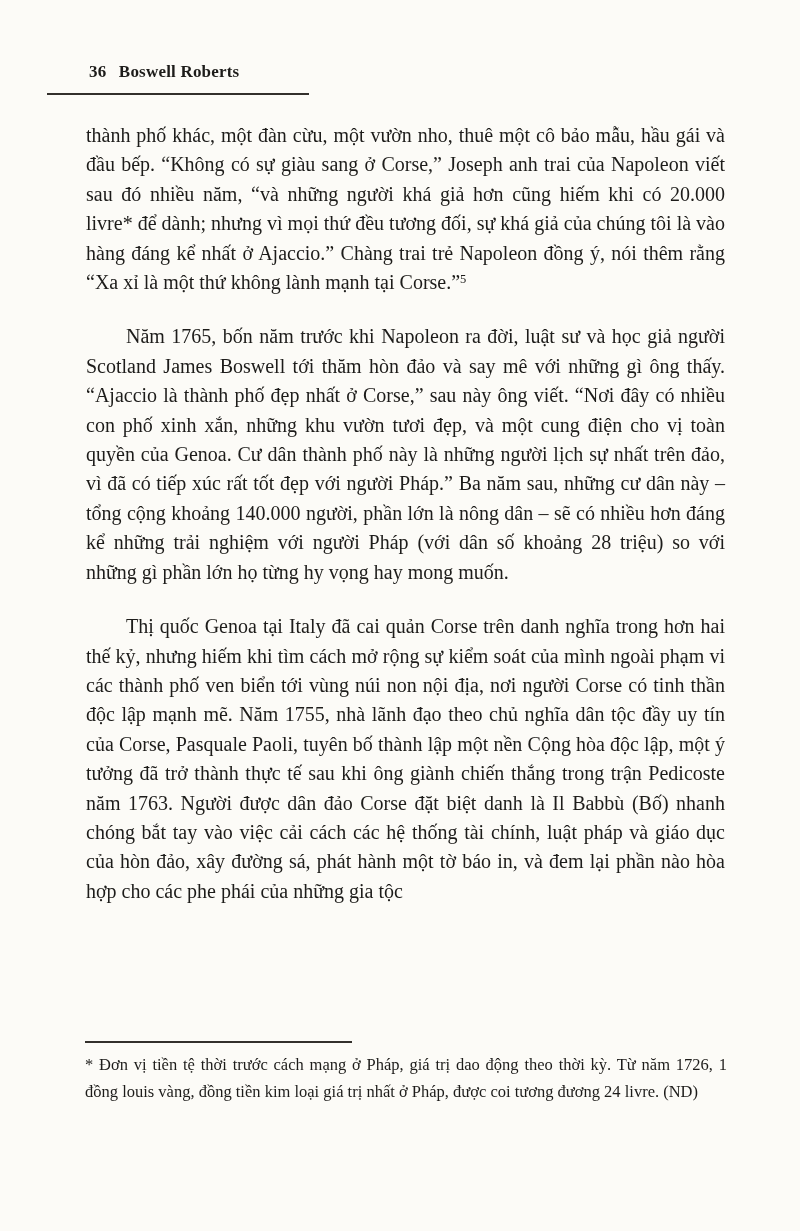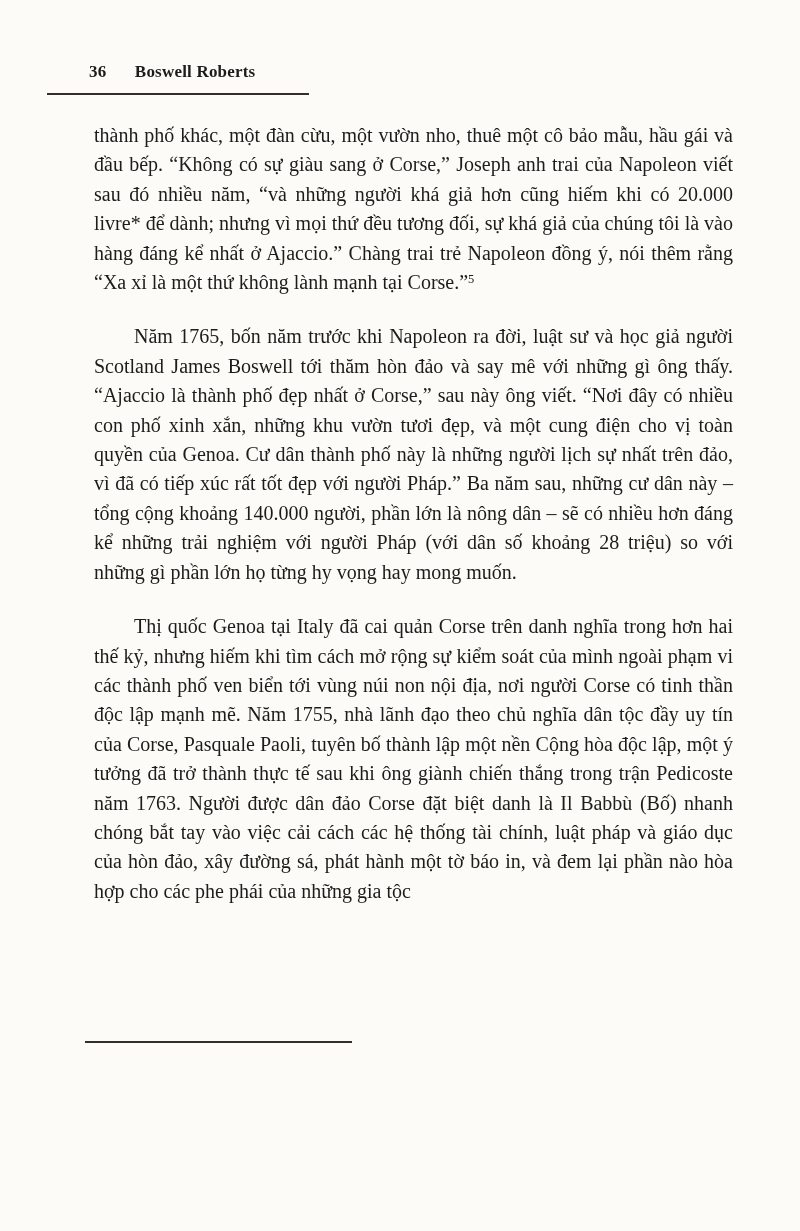--- a/index.html
+++ b/index.html
@@ -19,38 +19,37 @@
   }
   .header {
     position: absolute;
     top: 62px;
     left: 89px;
     font-size: 17px;
     font-weight: bold;
     letter-spacing: 0.2px;
     white-space: nowrap;
   }
-  .header .page-number { margin-right: 24px; }
+  .header .page-number { margin-right: 8px; }
   .header-rule {
     position: absolute;
     top: 93px;
     left: 47px;
     width: 262px;
     height: 2px;
     background: #33302c;
   }
   .body-text {
     position: absolute;
     top: 121px;
     left: 86px;
     width: 639px;
     font-size: 20px;
     line-height: 29.4px;
     text-align: justify;
-    margin-left: 8px;
   }
   p.para { margin: 0 0 25px 0; }
   p.para.indent { text-indent: 40px; }
   sup.fn {
     font-size: 12.5px;
     line-height: 0;
     vertical-align: 6px;
   }
   .footnote-rule {
     position: absolute;
@@ -83,14 +82,15 @@
   <div class="header-rule"></div>
 
   <div class="body-text">
       <p class="para"><span>thành phố khác, một đàn cừu, một vườn nho, thuê một cô bảo mẫu, hầu gái và đầu bếp. “Không có sự giàu sang ở Corse,” Joseph anh trai của Napoleon viết sau đó nhiều năm, “và những người khá giả hơn cũng hiếm khi có 20.000 livre* để dành; nhưng vì mọi thứ đều tương đối, sự khá giả của chúng tôi là vào hàng đáng kể nhất ở Ajaccio.” Chàng trai trẻ Napoleon đồng ý, nói thêm rằng “Xa xỉ là một thứ không lành mạnh tại Corse.”</span><sup class="fn">5</sup></p>
       <p class="para indent"><span>Năm 1765, bốn năm trước khi Napoleon ra đời, luật sư và học giả người Scotland James Boswell tới thăm hòn đảo và say mê với những gì ông thấy. “Ajaccio là thành phố đẹp nhất ở Corse,” sau này ông viết. “Nơi đây có nhiều con phố xinh xắn, những khu vườn tươi đẹp, và một cung điện cho vị toàn quyền của Genoa. Cư dân thành phố này là những người lịch sự nhất trên đảo, vì đã có tiếp xúc rất tốt đẹp với người Pháp.” Ba năm sau, những cư dân này – tổng cộng khoảng 140.000 người, phần lớn là nông dân – sẽ có nhiều hơn đáng kể những trải nghiệm với người Pháp (với dân số khoảng 28 triệu) so với những gì phần lớn họ từng hy vọng hay mong muốn.</span></p>
       <p class="para indent"><span>Thị quốc Genoa tại Italy đã cai quản Corse trên danh nghĩa trong hơn hai thế kỷ, nhưng hiếm khi tìm cách mở rộng sự kiểm soát của mình ngoài phạm vi các thành phố ven biển tới vùng núi non nội địa, nơi người Corse có tinh thần độc lập mạnh mẽ. Năm 1755, nhà lãnh đạo theo chủ nghĩa dân tộc đầy uy tín của Corse, Pasquale Paoli, tuyên bố thành lập một nền Cộng hòa độc lập, một ý tưởng đã trở thành thực tế sau khi ông giành chiến thắng trong trận Pedicoste năm 1763. Người được dân đảo Corse đặt biệt danh là Il Babbù (Bố) nhanh chóng bắt tay vào việc cải cách các hệ thống tài chính, luật pháp và giáo dục của hòn đảo, xây đường sá, phát hành một tờ báo in, và đem lại phần nào hòa hợp cho các phe phái của những gia tộc</span></p>
     </div>
 
   <div class="footnote-rule"></div>
 
+  <div class="footnote">* Đơn vị tiền tệ thời trước cách mạng ở Pháp, giá trị dao động theo thời kỳ. Từ năm 1726, 1 đồng louis vàng, đồng tiền kim loại giá trị nhất ở Pháp, được coi tương đương 24 livre. (ND)</div>
 
 </div>
 
 </body></html>

